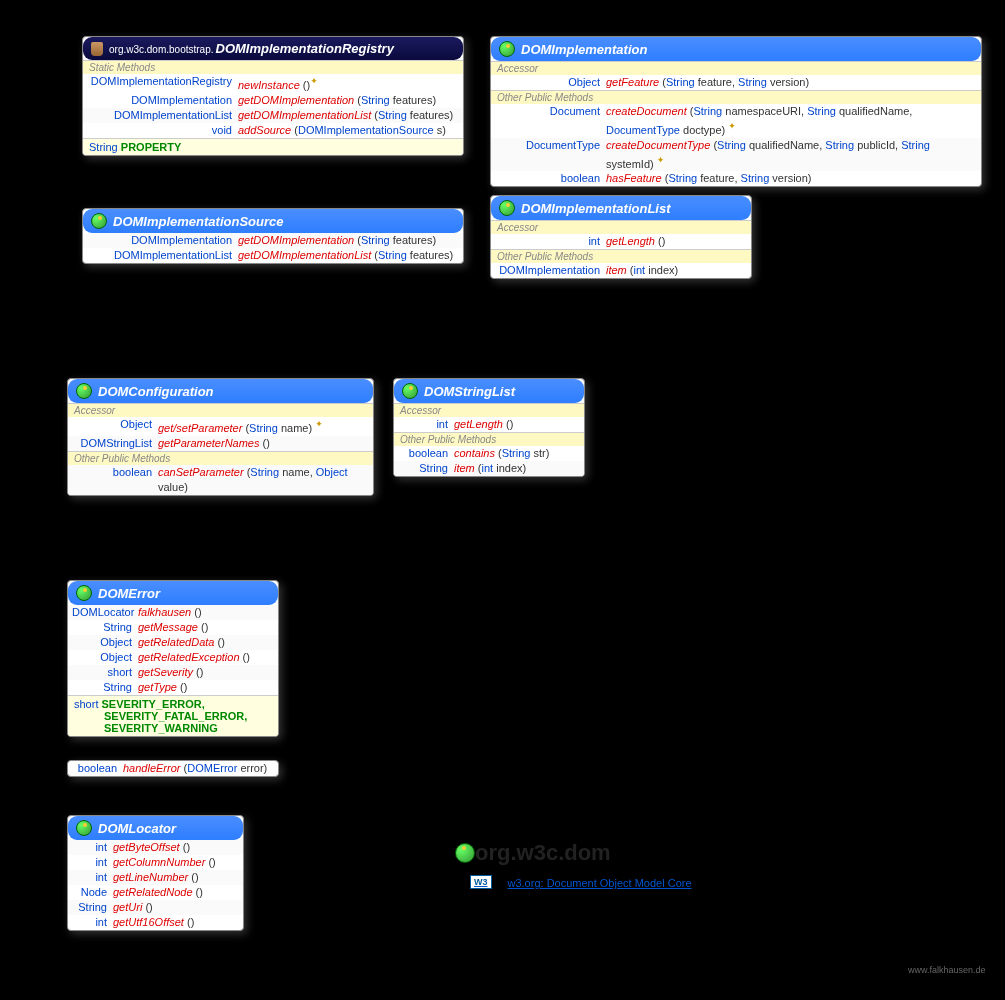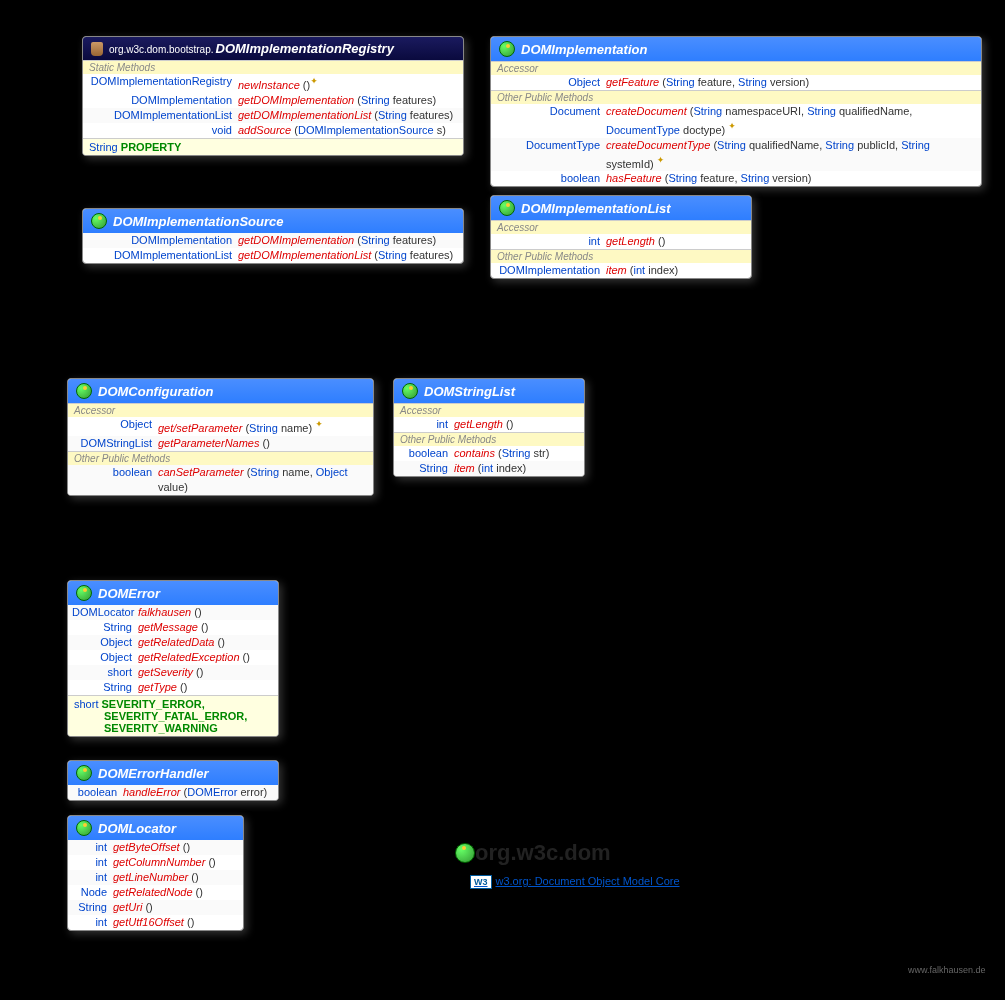--- a/index.html
+++ b/index.html
@@ -22,20 +22,21 @@
   }
   .header {
     padding: 4px 8px;
     color: #fff;
     font-weight: bold;
     font-style: italic;
     font-size: 13px;
     display: flex;
     align-items: center;
     gap: 6px;
+    border-radius: 9px;
   }
   .header.blue { background: linear-gradient(#4a8eff, #2e7eff); }
   .header.dark { background: linear-gradient(#1a1a5e, #0a0a3e); }
   .header .pkg { font-weight: normal; font-style: normal; font-size: 10px; margin-right: 2px;}
   .icon-disc {
     width: 14px; height: 14px; border-radius: 50%;
     background: radial-gradient(circle at 30% 30%, #6f6, #393);
     border: 1px solid #060; display:inline-block;
     position: relative;
   }
@@ -80,21 +81,21 @@
     font-size: 22px;
     font-weight: bold;
     color: #222;
     display:flex; align-items:center; gap:0;
   }
   .w3-link {
     position: absolute;
     font-size: 11px;
     color: #0055cc;
     text-decoration: underline;
-    display:flex; align-items:flex-start; gap:4px;
+    display:flex; align-items:flex-end; gap:16px;
   }
   .w3-badge{
     background:#fff; color:#005a9c; font-weight:bold; font-size:9px;
     padding:1px 3px; border:1px solid #005a9c;
   }
   .footer-link{
     position:absolute; color:#666; font-size:9px;
   }
 </style>
 </head>
@@ -262,24 +263,20 @@
     </div>
   <div class="const-row">
     <span class="const-type">short</span>
     <span class="const-name">SEVERITY_ERROR,</span><br>
     <span style="margin-left:30px" class="const-name">SEVERITY_FATAL_ERROR,</span><br>
     <span style="margin-left:30px" class="const-name">SEVERITY_WARNING</span>
   </div>
 </div>
 
 <div class="card" style="left:67px; top:760px; width:210px;">
-  <div class="header blue">
-    <span class="icon-disc"></span>
-    <span>DOMErrorHandler</span>
-  </div>
   <div class="row">
     <span class="ret narrow" style="width:45px">boolean</span>
     <span><span class="method">handleError</span><span class="params"> (</span><span class="type">DOMError</span><span class="params"> error)</span></span>
   </div>
 </div>
 
 <div class="card" style="left:67px; top:815px; width:175px;">
   <div class="header blue">
     <span class="icon-disc"></span>
     <span>DOMLocator</span>

